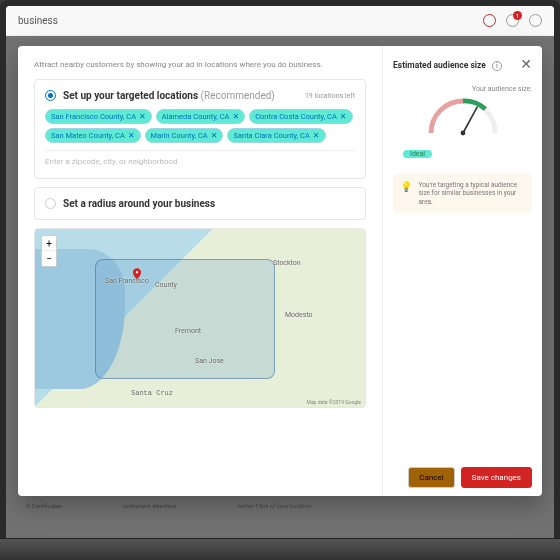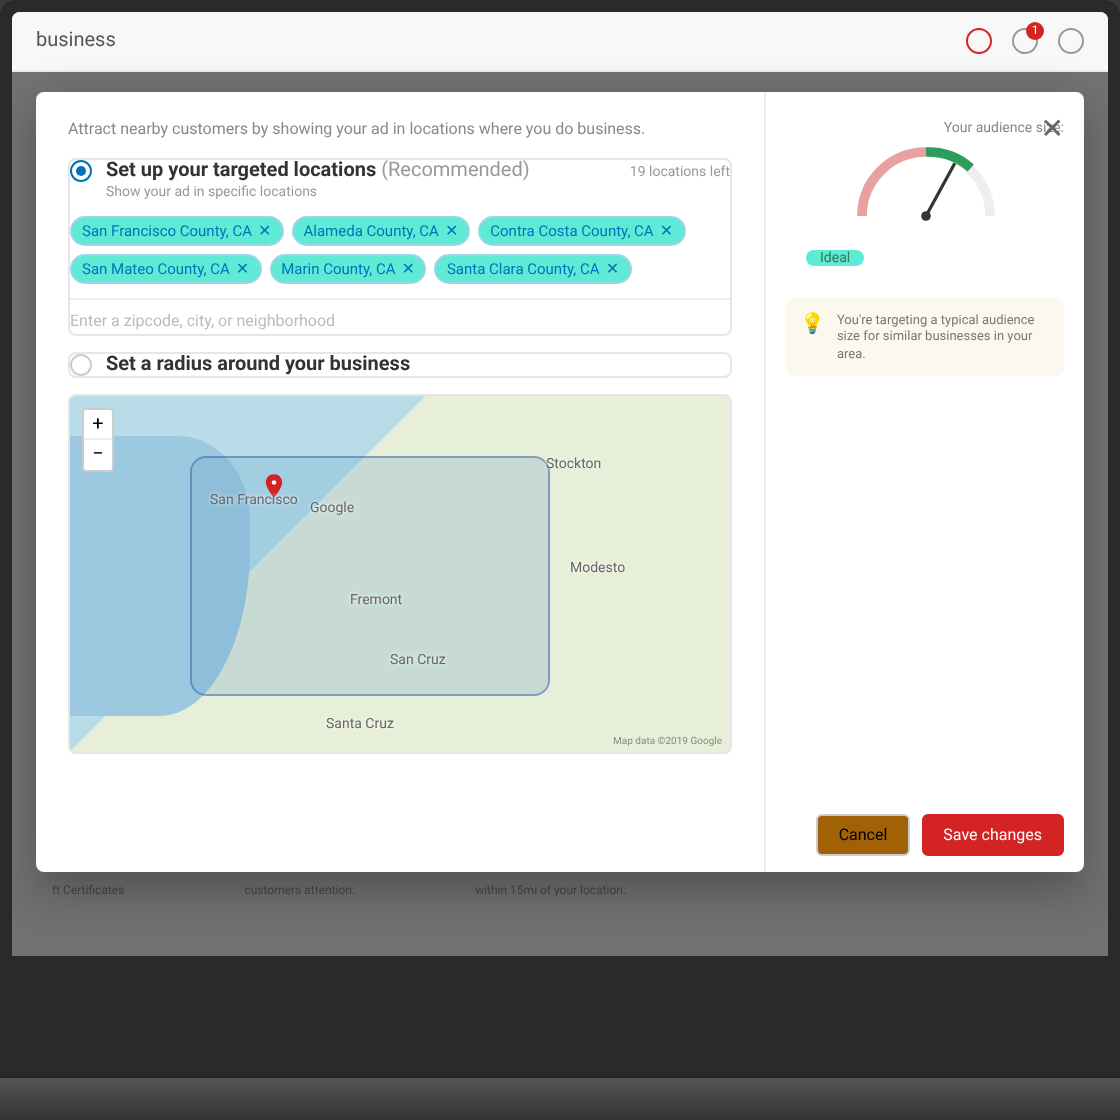--- a/index.html
+++ b/index.html
@@ -1,34 +1,34 @@
 <!DOCTYPE html>
 <html><head>
 <meta charset="utf-8">
 <style>
 *{box-sizing:border-box;margin:0;padding:0;font-family:-apple-system,BlinkMacSystemFont,"Segoe UI",Roboto,sans-serif}
 body{width:560px;height:560px;overflow:hidden;background:#3a3a3a;position:relative}
 .device{position:absolute;top:0;left:0;right:0;bottom:0;background:#2a2a2a;border-radius:8px 8px 0 0;padding:6px 6px 0}
-.screen{background:#fff;height:472px;border-radius:4px 4px 0 0;overflow:hidden;position:relative}
+.screen{background:#fff;height:532px;border-radius:4px 4px 0 0;overflow:hidden;position:relative}
 .bg-header{height:30px;background:#f8f8f8;border-bottom:1px solid #eee;display:flex;align-items:center;padding:0 12px;font-size:10px;color:#555;justify-content:space-between}
 .bg-header-icons{display:flex;gap:10px;align-items:center}
 .hi{width:13px;height:13px;border:1.5px solid #999;border-radius:50%;position:relative}
 .hi.red{border-color:#d32323}
 .hi .badge{position:absolute;top:-4px;right:-4px;width:9px;height:9px;background:#d32323;border-radius:50%;color:#fff;font-size:6px;display:flex;align-items:center;justify-content:center}
 .overlay{position:absolute;inset:30px 0 0 0;background:rgba(0,0,0,.55)}
 .modal{position:absolute;top:40px;left:12px;right:12px;bottom:42px;background:#fff;border-radius:4px;display:flex;box-shadow:0 8px 24px rgba(0,0,0,.3)}
 .modal-left{flex:1;padding:14px 16px;overflow:hidden}
 .modal-right{width:160px;border-left:1px solid #eee;padding:14px 10px;position:relative}
 .close{position:absolute;top:10px;right:10px;font-size:14px;color:#666;cursor:pointer}
 .title-row{display:flex;align-items:center;gap:8px;margin-bottom:2px}
 .pin-icon{color:#d32323;font-size:16px}
 h1{font-size:14px;font-weight:800;color:#1a1a1a}
 .info-icon{width:10px;height:10px;border:1px solid #999;border-radius:50%;color:#999;font-size:7px;display:inline-flex;align-items:center;justify-content:center;margin-left:4px}
 .subtitle{font-size:8px;color:#888;margin-bottom:10px}
-.card{border:1px solid #e6e6e6;border-radius:4px;padding:0;margin-bottom:8px}
+.card{border:1px solid #e6e6e6;border-radius:4px;padding:10px;margin-bottom:8px}
 .radio-row{display:flex;align-items:center;gap:7px}
 .radio{width:11px;height:11px;border:1.5px solid #0073bb;border-radius:50%;position:relative;flex:none}
 .radio.on::after{content:"";position:absolute;inset:2px;background:#0073bb;border-radius:50%}
 .radio.off{border-color:#ccc}
 .opt-title{font-size:10px;font-weight:700;color:#333}
 .opt-rec{font-weight:400;color:#999}
 .opt-sub{font-size:7px;color:#999;margin-left:18px;margin-top:1px}
 .right-note{font-size:7px;color:#999;margin-left:auto}
 .chips{display:flex;flex-wrap:wrap;gap:4px;margin:8px 0 6px 0}
 .chip{border:1px solid #9fd4e8;background:#5eead4;color:#0073bb;font-size:7.5px;padding:2px 5px;border-radius:10px;display:flex;align-items:center;gap:3px}
@@ -83,21 +83,20 @@
   <div class="modal">
    <div class="modal-left">
     <div class="subtitle">Attract nearby customers by showing your ad in locations where you do business.</div>
 
     <div class="card">
      <div class="radio-row">
       <span class="radio on"></span>
       <span class="opt-title"><span>Set up your targeted locations</span> <span class="opt-rec">(Recommended)</span></span>
       <span class="right-note">19 locations left</span>
      </div>
-     <div class="opt-sub">Show your ad in specific locations</div>
      <div class="chips">
               <span class="chip">San Francisco County, CA <span class="x">✕</span></span>
               <span class="chip">Alameda County, CA <span class="x">✕</span></span>
               <span class="chip">Contra Costa County, CA <span class="x">✕</span></span>
               <span class="chip">San Mateo County, CA <span class="x">✕</span></span>
               <span class="chip">Marin County, CA <span class="x">✕</span></span>
               <span class="chip">Santa Clara County, CA <span class="x">✕</span></span>
             </div>
      <input class="loc-input" placeholder="Enter a zipcode, city, or neighborhood" style="">
     </div>
@@ -117,31 +116,32 @@
       <div>−</div>
      </div>
      <span class="map-pin">
       <svg width="14" height="14" viewBox="0 0 24 24" fill="#d32323">
                 <circle cx="12" cy="12" r="5" fill="#fff"></circle>
                 <path d="M12 2C8 2 5 5 5 9c0 5 7 13 7 13s7-8 7-13c0-4-3-7-7-7zm0 9a2 2 0 110-4 2 2 0 010 4z"></path>
               </svg>
      </span>
      <div class="map-copy">Map data ©2019 Google</div>
     <div class="city" style="left: 70px; top: 48px;">San Francisco</div>
-            <div class="city" style="left: 120px; top: 52px;">Google</div>
+            <div class="city" style="left: 120px; top: 52px;">County</div>
             <div class="city" style="left: 140px; top: 98px;">Fremont</div>
-            <div class="city" style="left: 160px; top: 128px;">San Cruz</div>
+            <div class="city" style="left: 160px; top: 128px;">San Jose</div>
             <div class="city" style="left: 238px; top: 30px;">Stockton</div>
             <div class="city" style="left: 250px; top: 82px;">Modesto</div>
-            <div class="city" style="left: 128px; top: 160px;">Santa Cruz</div>
+            <div class="city" style="left: 96px; top: 160px; font-family: Liberation Mono, monospace;">Santa Cruz</div>
           </div>
    </div>
 
    <div class="modal-right">
     <span class="close">✕</span>
+    <div class="est-title"><span>Estimated audience size</span> <span class="info-icon">i</span></div>
     <div class="aud-label">Your audience size:</div>
     <div class="gauge">
      <svg viewBox="0 0 100 50">
               <path d="M10 45 A40 40 0 0 1 90 45" fill="none" stroke="#eee" stroke-width="6"></path>
               <path d="M10 45 A40 40 0 0 1 50 5" fill="none" stroke="#e8a0a0" stroke-width="6"></path>
               <path d="M50 5 A40 40 0 0 1 78 15" fill="none" stroke="#2d9d5c" stroke-width="6"></path>
               <line x1="50" y1="45" x2="68" y2="12" stroke="#333" stroke-width="2"></line>
               <circle cx="50" cy="45" r="3" fill="#333"></circle>
             </svg>
     </div>

